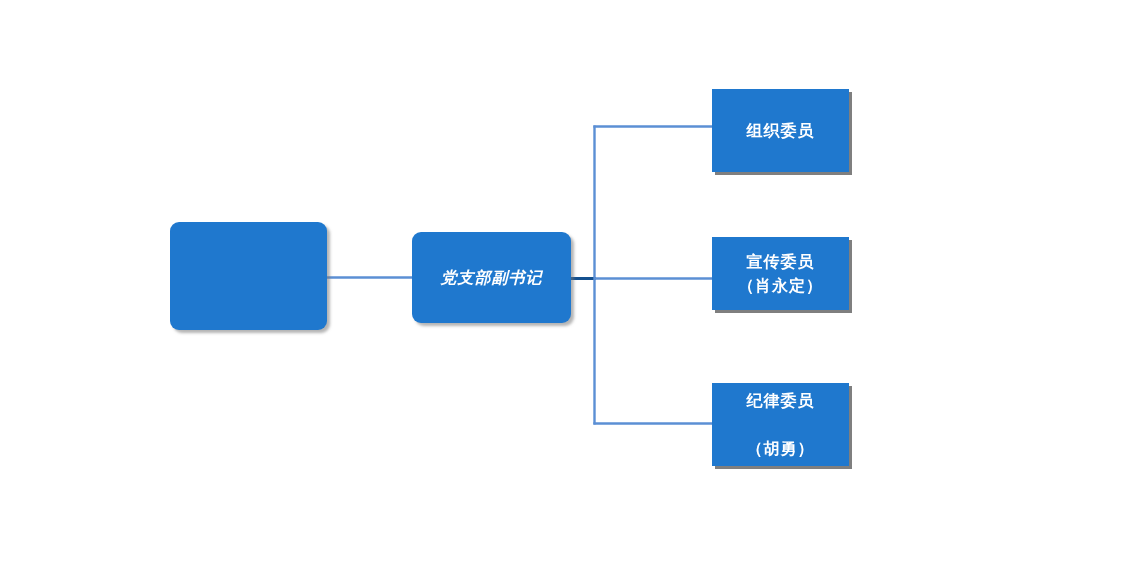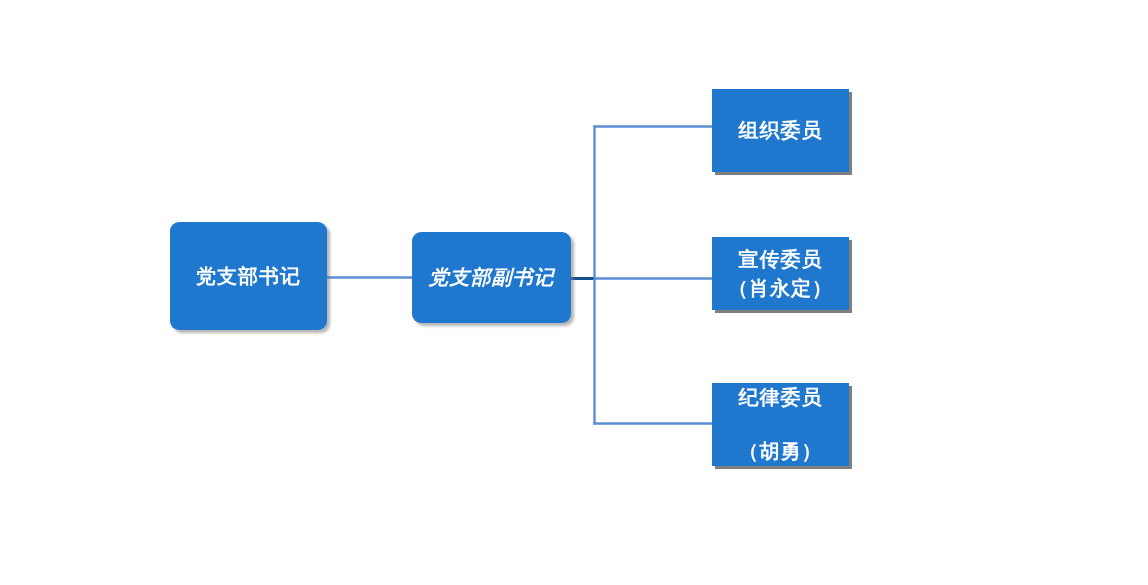--- a/index.html
+++ b/index.html
@@ -20,21 +20,21 @@
   .node{
     position:absolute;
     background:#1F78CE;
     color:#ffffff;
     display:flex;
     flex-direction:column;
     align-items:center;
     justify-content:center;
     text-align:center;
     font-weight:bold;
-    font-size:20px;
+    font-size:16px;
     line-height:1.45;
     letter-spacing:1px;
     box-sizing:border-box;
     z-index:3;
   }
   .node .ln{display:block;white-space:nowrap;}
 
   
   .node.rounded{
     border-radius:9px;
@@ -67,21 +67,20 @@
     <line x1="594.5" y1="125.5" x2="594.5" y2="424.5" stroke="#5B8FD4" stroke-width="2.4"></line>
 
     <line x1="593.4" y1="126.5" x2="712" y2="126.5" stroke="#5B8FD4" stroke-width="2.4"></line>
 
     <line x1="594" y1="278.5" x2="712" y2="278.5" stroke="#5B8FD4" stroke-width="2.4"></line>
 
     <line x1="593.4" y1="423.5" x2="712" y2="423.5" stroke="#5B8FD4" stroke-width="2.4"></line>
   </svg>
 
   <div class="node rounded" id="node-secretary">
-    <span class="ln">党支部书记</span>
   </div>
 
   <div class="node rounded" id="node-vice-secretary">
     <span class="ln">党支部副书记</span>
   </div>
 
   <div class="node square" id="node-organization">
     <span class="ln">组织委员</span>
   </div>
 

